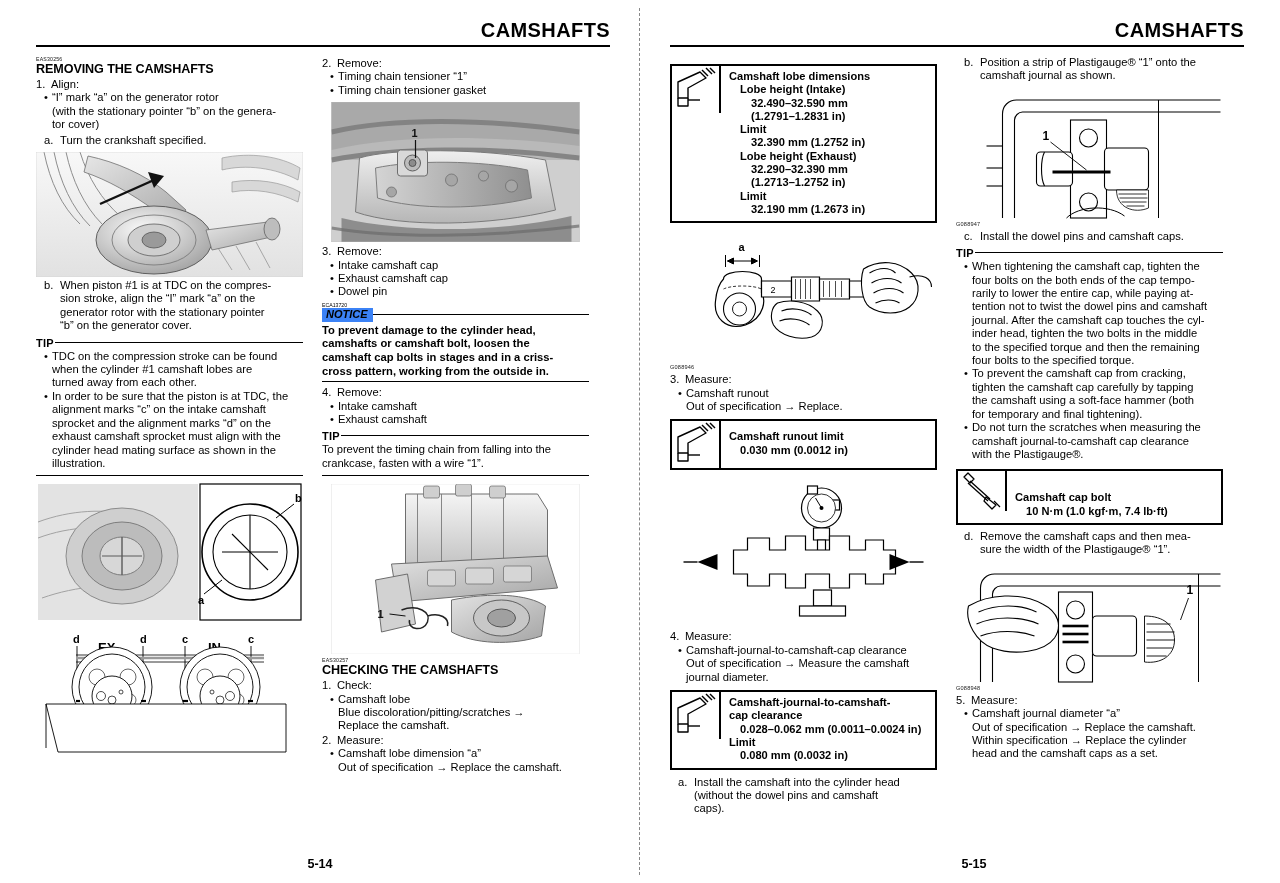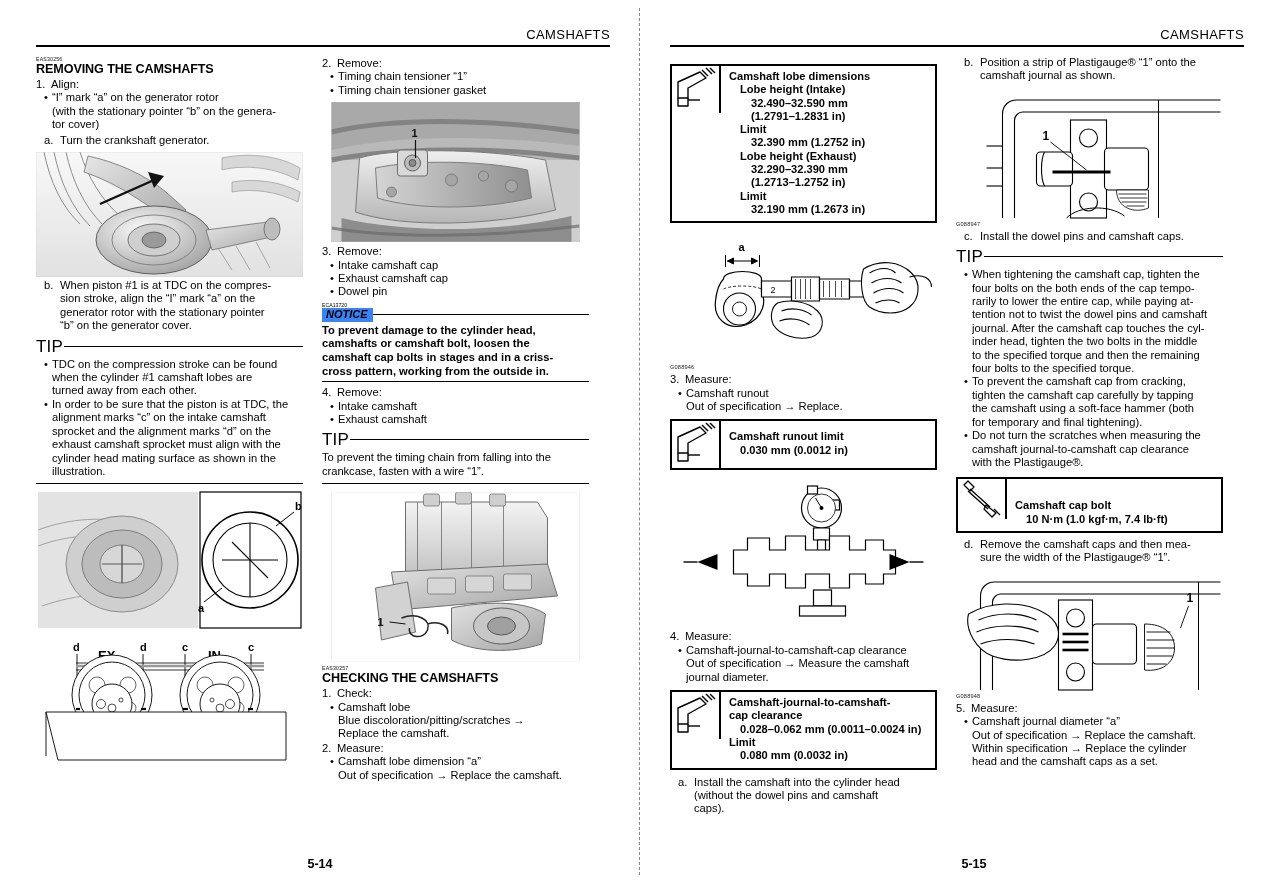--- a/index.html
+++ b/index.html
@@ -42,22 +42,22 @@
 
   
   .pg-header {
     display: flex;
     align-items: flex-end;
     height: 30px;
   }
   .pg-header.left { justify-content: flex-end; }
   .pg-header.right { justify-content: flex-end; }
   .pg-title {
-    font-size: 13px;
-    font-weight: normal;
+    font-size: 20px;
+    font-weight: bold;
     letter-spacing: 0.4px;
   }
   .hrule {
     border-top: 2.2px solid #000;
     margin-top: 3px;
   }
 
   
   .cols {
     display: flex;
@@ -125,22 +125,22 @@
   .sub-item .body { flex: 1 1 auto; }
 
   
   .tip-head {
     display: flex;
     align-items: center;
     margin-top: 4px;
     margin-bottom: 1px;
   }
   .tip-head .lbl {
-    font-size: 17px;
-    font-weight: normal;
+    font-size: 11px;
+    font-weight: bold;
     letter-spacing: 0.2px;
   }
   .tip-head .rule {
     flex: 1;
     border-bottom: 1.1px solid #000;
     margin-left: 1px;
     margin-bottom: 1px;
   }
 
   
@@ -265,21 +265,21 @@
           <span class="dot">•</span>
           <span class="body">
             <span>“I” mark “a” on the generator rotor</span><br>
             <span>(with the stationary pointer “b” on the genera-</span><br>
             <span>tor cover)</span>
           </span>
         </div>
 
         <div class="sub-item">
           <span class="marker">a.</span>
-          <span class="body">Turn the crankshaft generator.</span>
+          <span class="body">Turn the crankshaft specified.</span>
         </div>
 
         <div class="fig">
           <svg viewBox="0 0 267 125" width="267" height="125">
             <defs>
               <linearGradient id="gA" x1="0" y1="0" x2="0" y2="1">
                 <stop offset="0" stop-color="#f2f2f2"></stop>
                   <stop offset="1" stop-color="#c9c9c9"></stop>
               </linearGradient>
               <linearGradient id="gB" x1="0" y1="0" x2="1" y2="1">

